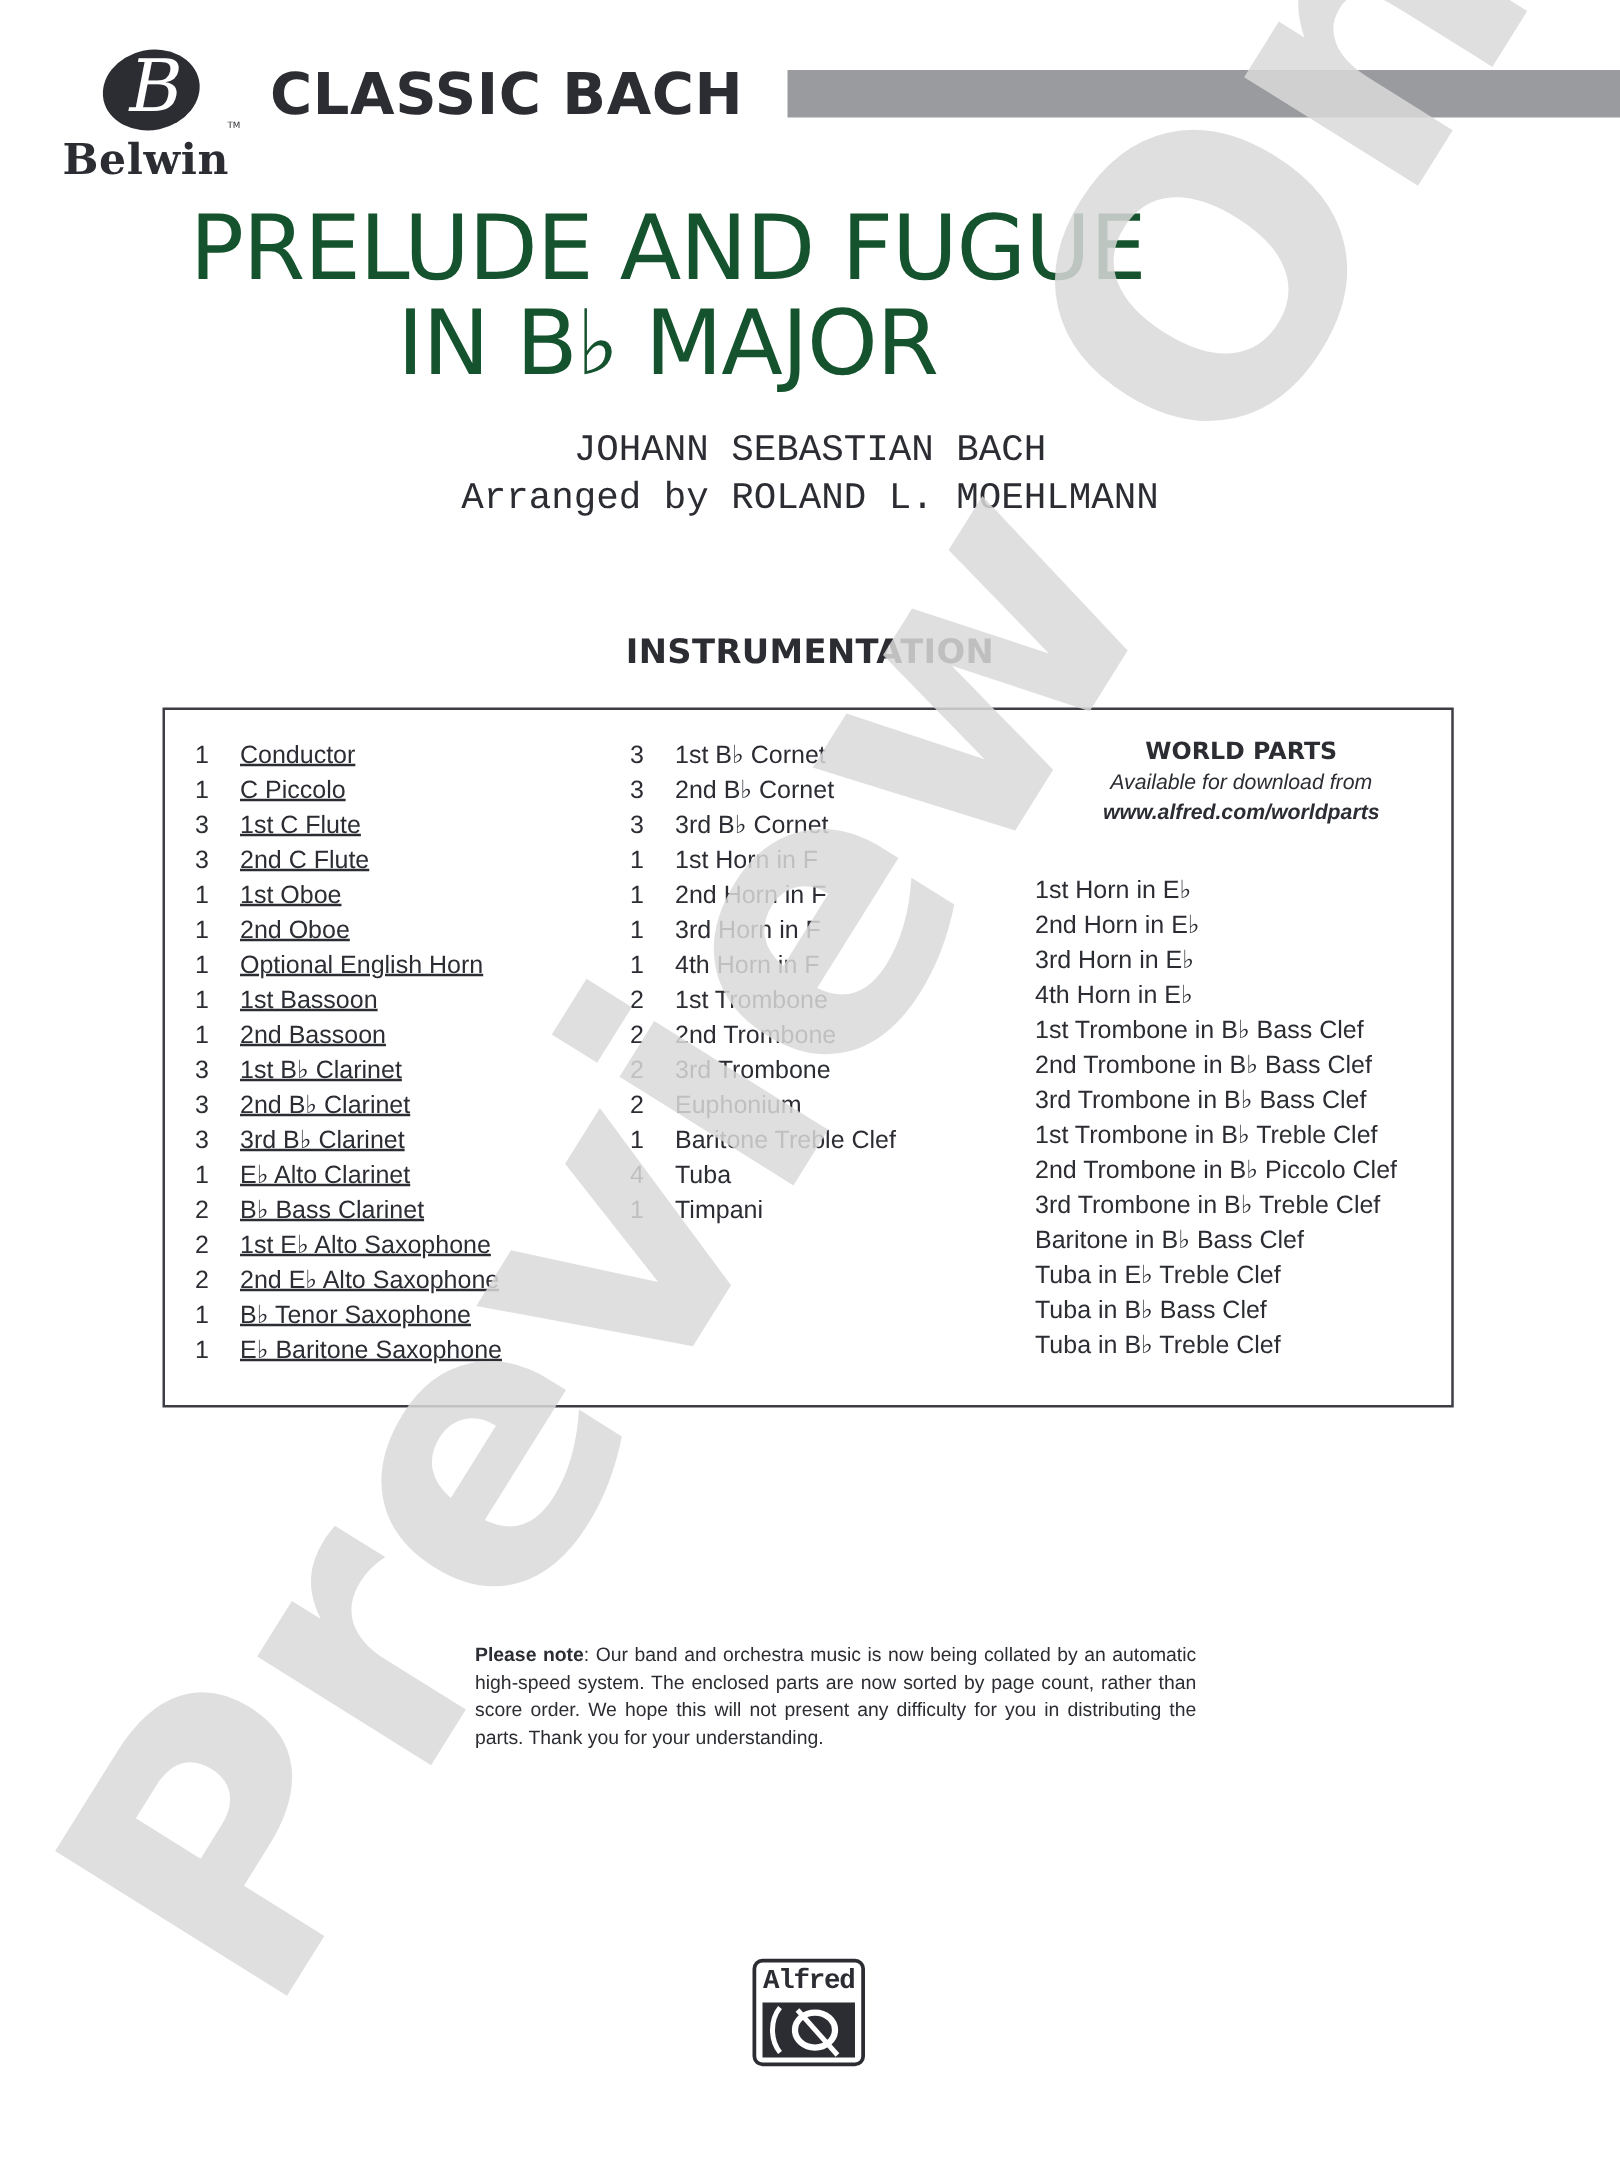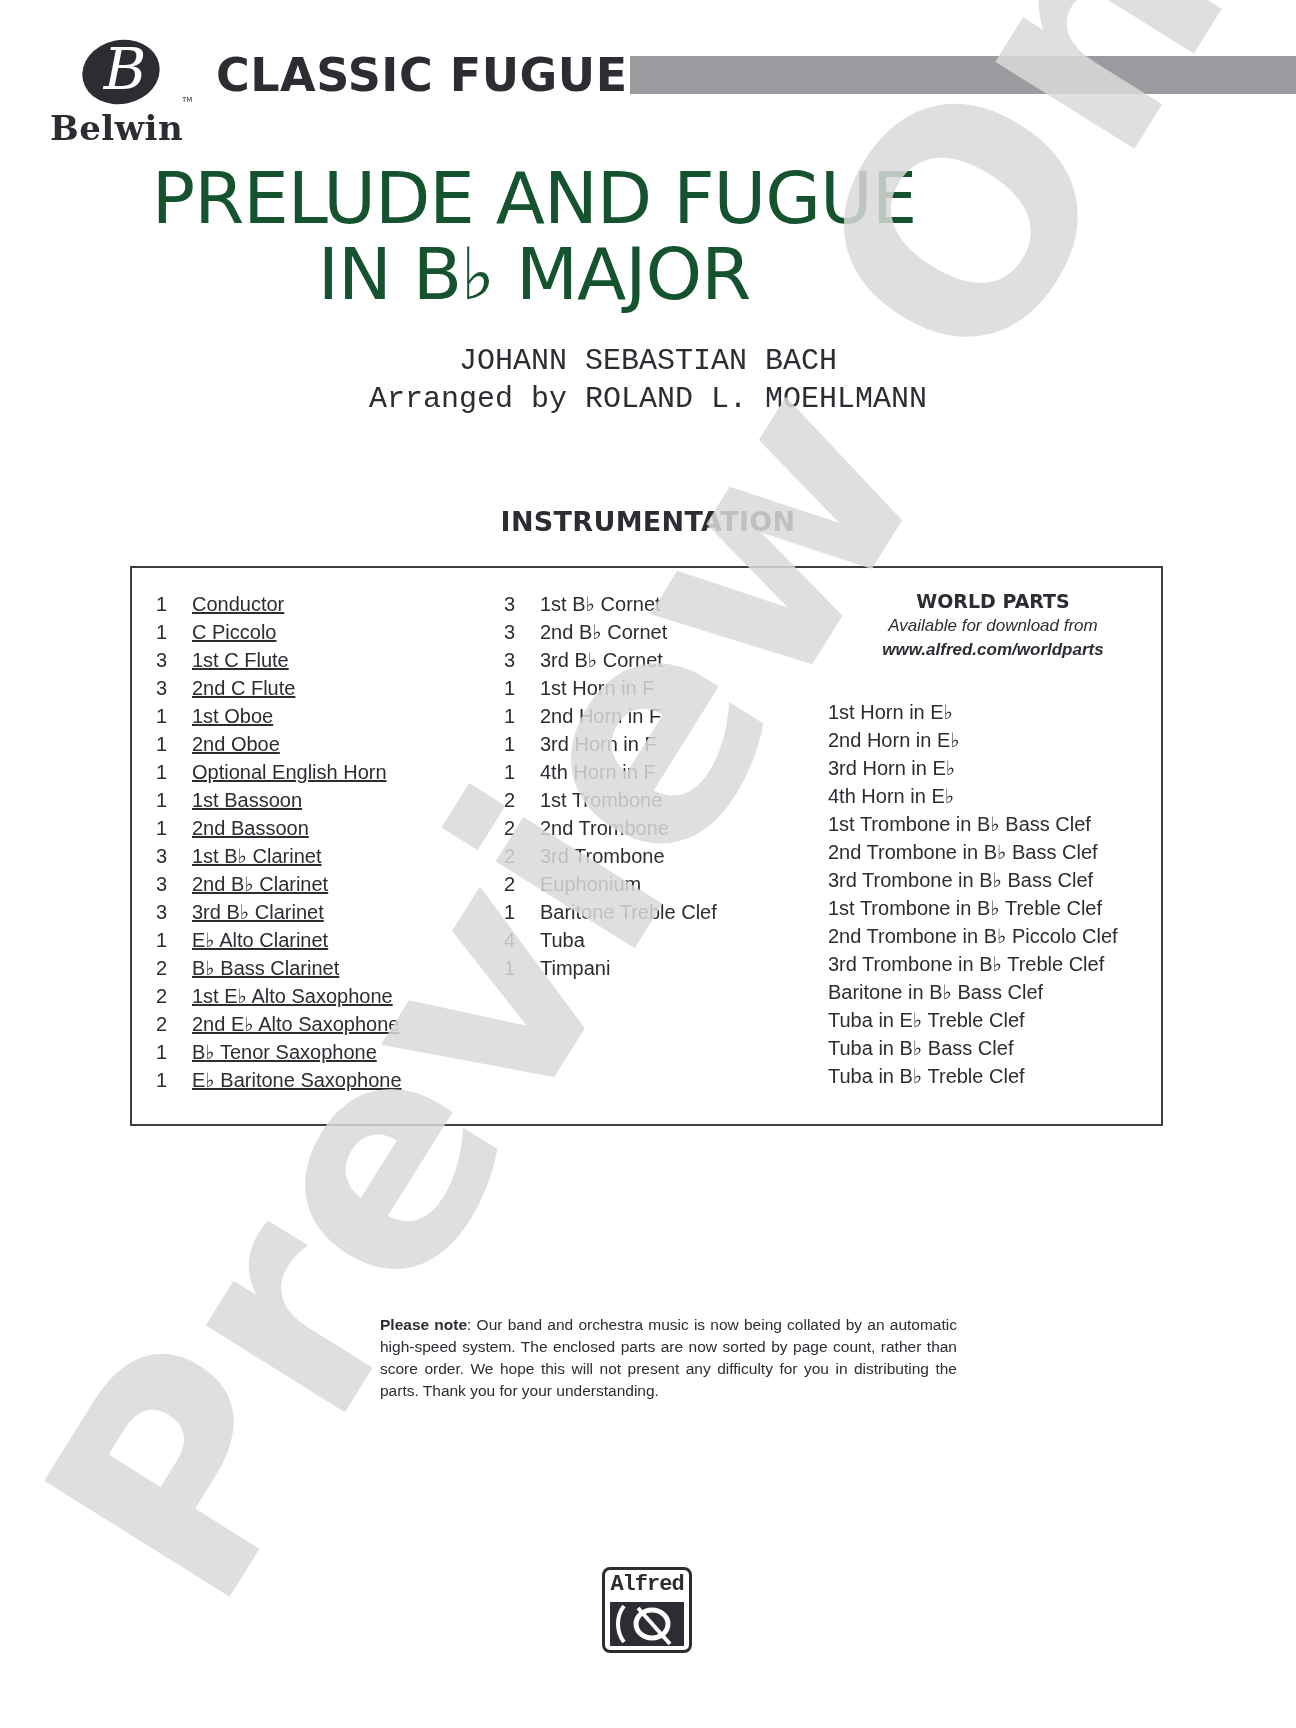--- a/index.html
+++ b/index.html
@@ -71,21 +71,21 @@
 </style>
 </head>
 <body>
 
 <div class="logo-belwin">
   <div class="circle"></div>
   <div class="bglyph">B</div>
   <div class="tm">TM</div>
   <div class="word">Belwin</div>
 </div>
-<div class="series">CLASSIC FUGUE</div>
+<div class="series">CLASSIC BACH</div>
 <div class="series-bar"></div>
 
 <div class="title">
   <div>PRELUDE AND FUGUE</div>
   <div>IN B♭ MAJOR</div>
 </div>
 
 <div class="composer">
   <div>JOHANN SEBASTIAN BACH</div>
   <div>Arranged by ROLAND L. MOEHLMANN</div>

